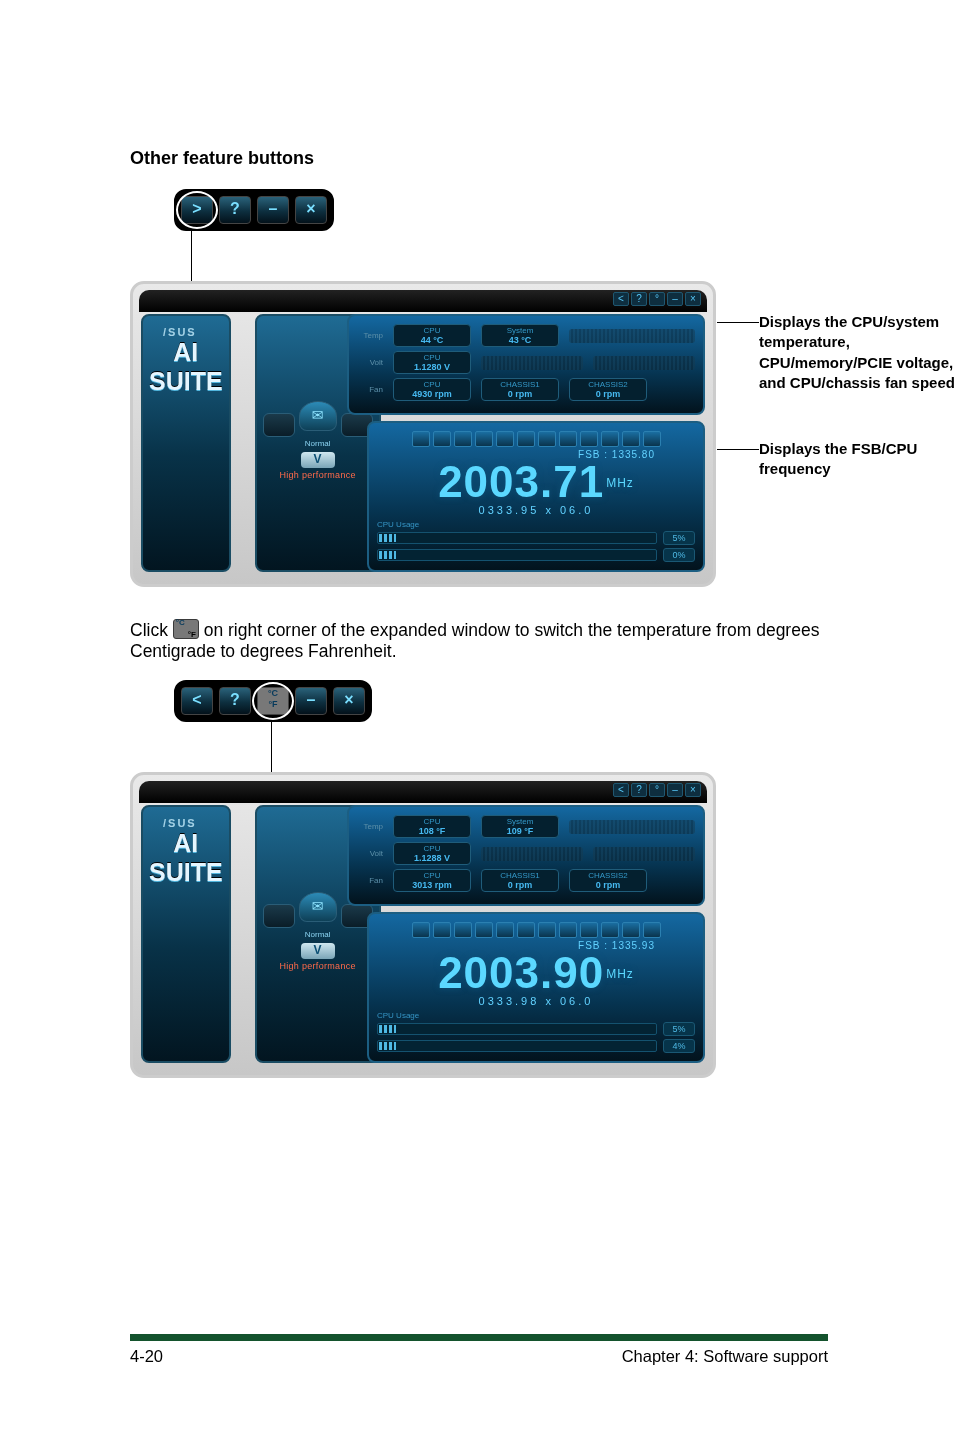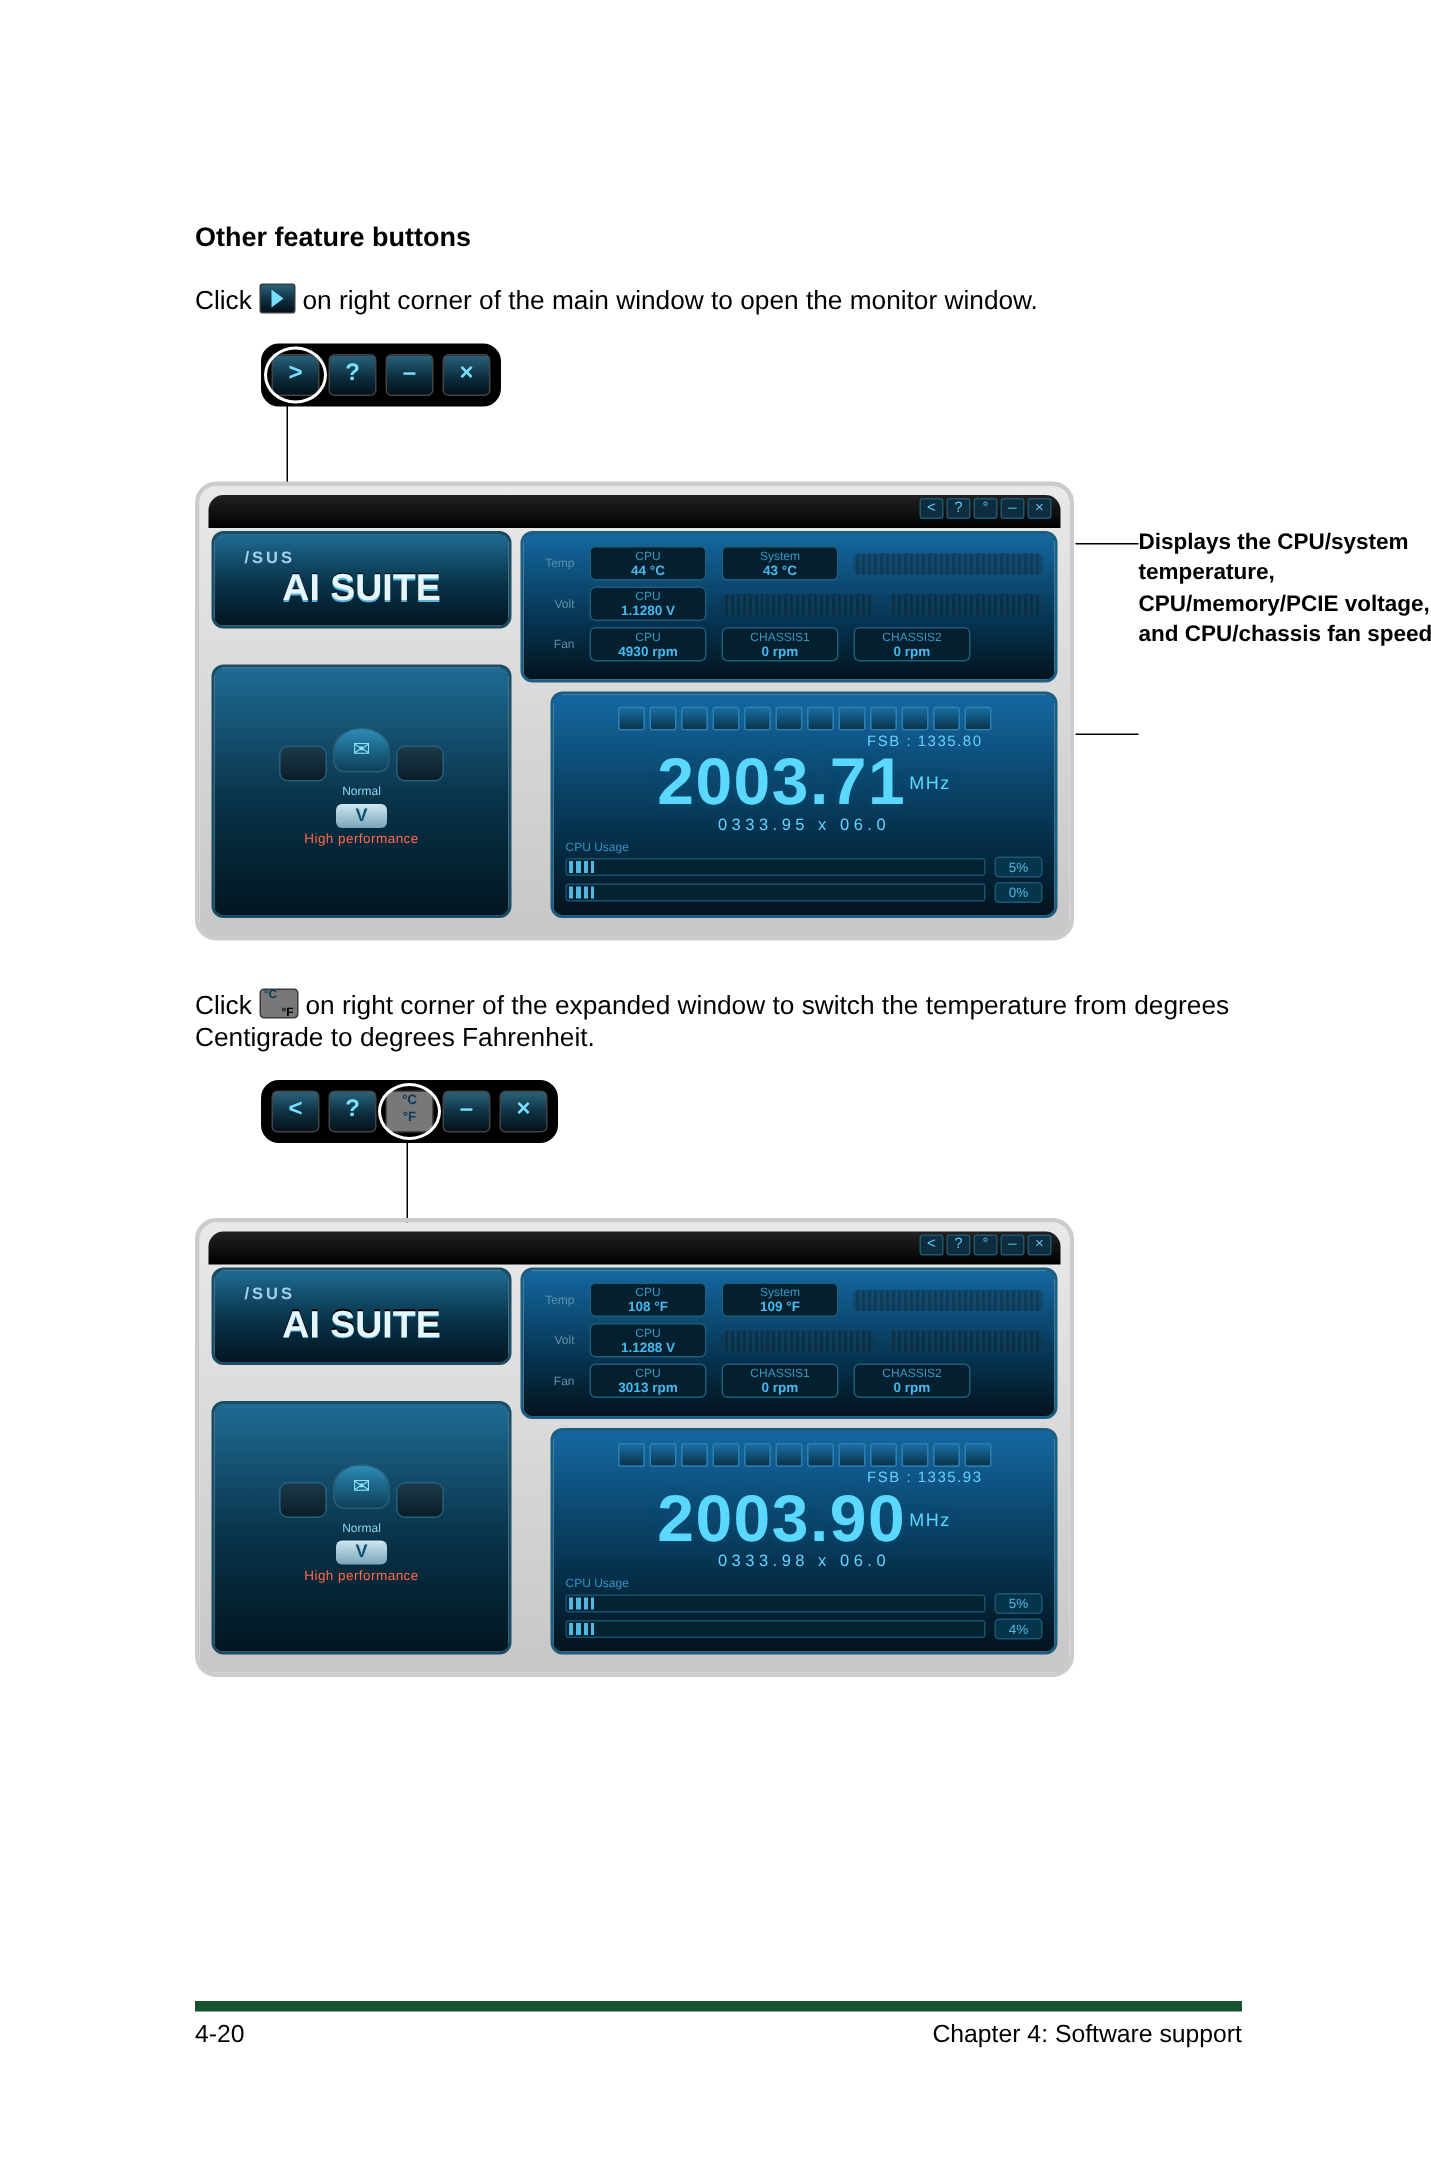--- a/index.html
+++ b/index.html
@@ -146,21 +146,21 @@
   line-height: 12px;
 }
 .app-body {
   display: flex;
   gap: 6px;
   padding: 2px 2px 6px 2px;
 }
 .sidebar {
   width: 200px;
   display: flex;
-  flex-direction: column;
+  flex-direction: row;
   gap: 24px;
 }
 .brand-card, .mode-card {
   background: linear-gradient(#1f6b94, #083248 55%, #021520);
   border: 2px solid #1a4c63;
   border-radius: 8px;
   padding: 10px 6px;
   color: #bce6f7;
   text-align: center;
 }
@@ -398,25 +398,20 @@
   padding-top: 6px;
 }
 </style>
 </head>
 <body>
 
 <div class="page">
 
   <h3>Other feature buttons</h3>
 
-  <p>
-    <span>Click </span>
-    <span class="inline-icon expand"></span>
-    <span> on right corner of the main window to open the monitor window.</span>
-  </p>
 
   <div class="fig" style="margin-left:44px;">
     <div class="toolbar">
       <div class="tbtn circled">&gt;</div>
       <div class="tbtn">?</div>
       <div class="tbtn">–</div>
       <div class="tbtn">×</div>
     </div>
     <div class="connector-v" style="left:17px; top:40px; height:58px;"></div>
 
@@ -521,20 +516,21 @@
         </div>
       </div>
 
       <div class="callouts">
         <div class="co" style="top:28px;">
           <span class="lead" style="width:42px; top:10px;"></span>
           <span>Displays the CPU/system temperature, CPU/memory/PCIE voltage, and CPU/chassis fan speed</span>
         </div>
         <div class="co" style="top:155px;">
           <span class="lead" style="width:42px; top:10px;"></span>
+          <span>Displays the FSB/CPU frequency</span>
         </div>
       </div>
     </div>
   </div>
 
   <p style="margin-top:32px;">
     <span>Click </span>
     <span class="inline-icon switch"></span>
     <span> on right corner of the expanded window to switch the temperature from degrees Centigrade to degrees Fahrenheit.</span>
   </p>

